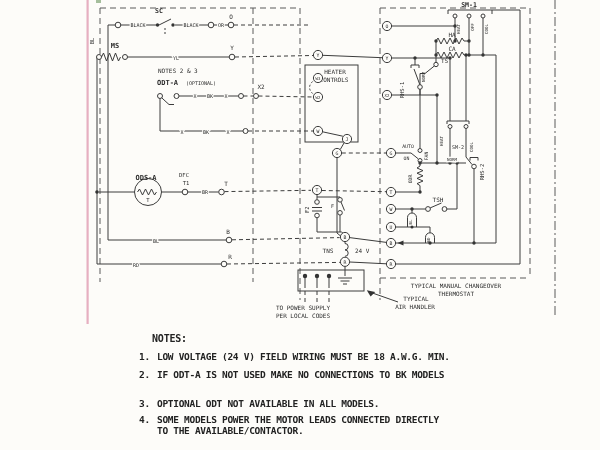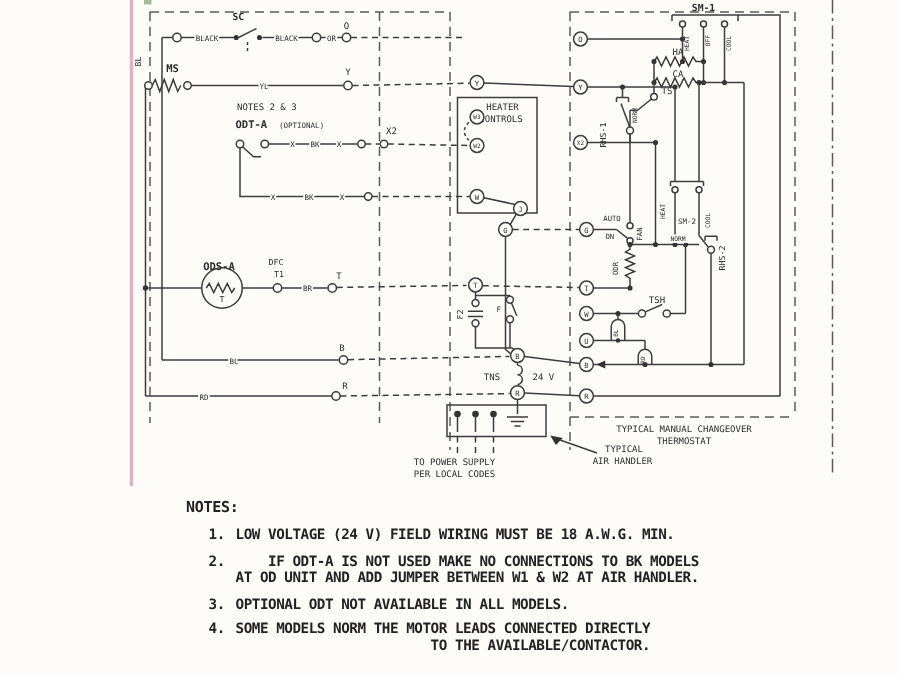--- a/index.html
+++ b/index.html
@@ -21,25 +21,25 @@
   .t55{font-size:5.5px;}
   .t5{font-size:5px;}
   .t48{font-size:4.8px;}
   .t42{font-size:4.2px;}
   .t4{font-size:4px;}
   .cl{font-size:4.8px;text-anchor:middle;}
   .cls{font-size:4px;text-anchor:middle;}
   .mid{text-anchor:middle;}
   .halo{paint-order:stroke;stroke:#fdfcf9;stroke-width:2.5px;}
   .notes{position:absolute;color:#222;}
-  .note-title{position:absolute;font:bold 10px "DejaVu Sans Mono",monospace;letter-spacing:-0.2px;color:#222;}
+  .note-title{position:absolute;font:bold 10px "DejaVu Sans Mono",monospace;letter-spacing:-0.2px;color:#222;margin-left:28px;}
   .note{position:absolute;display:flex;gap:5px;font:bold 9.5px "DejaVu Sans Mono",monospace;
         letter-spacing:-0.3px;color:#222;}
   .note .num{width:13px;flex:none;}
-  .note .ln{line-height:11px;text-align:right;}
+  .note .ln{line-height:11px;}
   .note .ln:empty{display:none;}
 </style>
 </head>
 <body>
 
 <svg width="600" height="324" viewBox="0 0 600 324">
 
   <rect x="86.5" y="0" width="2.2" height="324" fill="#dc8fa9" opacity="0.7"></rect>
   <rect x="96" y="0" width="5" height="3" fill="#8fae85" opacity="0.8"></rect>
 
@@ -335,29 +335,28 @@
 
   <div class="note" style="left:139px;top:351px;width:440px;">
     <span class="num">1.</span>
     <span><span class="ln">LOW VOLTAGE (24 V) FIELD WIRING MUST BE 18 A.W.G. MIN.</span></span>
   </div>
 
   <div class="note" style="left:139px;top:369px;width:450px;">
     <span class="num">2.</span>
     <span>
         <div class="ln">IF ODT-A IS NOT USED MAKE NO CONNECTIONS TO BK MODELS</div>
-          <div class="ln">AT OD UNIT AND ADD JUMPER BETWEEN W1 &amp; W2 AT AIR HANDLER.</div>
       </span>
   </div>
 
   <div class="note" style="left:139px;top:398px;width:440px;">
     <span class="num">3.</span>
     <span><span class="ln">OPTIONAL ODT NOT AVAILABLE IN ALL MODELS.</span></span>
   </div>
 
   <div class="note" style="left:139px;top:414px;width:450px;">
     <span class="num">4.</span>
     <span>
-        <div class="ln">SOME MODELS NORM THE MOTOR LEADS CONNECTED DIRECTLY</div>
+        <div class="ln">SOME MODELS POWER THE MOTOR LEADS CONNECTED DIRECTLY</div>
           <div class="ln">TO THE AVAILABLE/CONTACTOR.</div>
       </span>
   </div>
 </div>
 
 </body></html>

